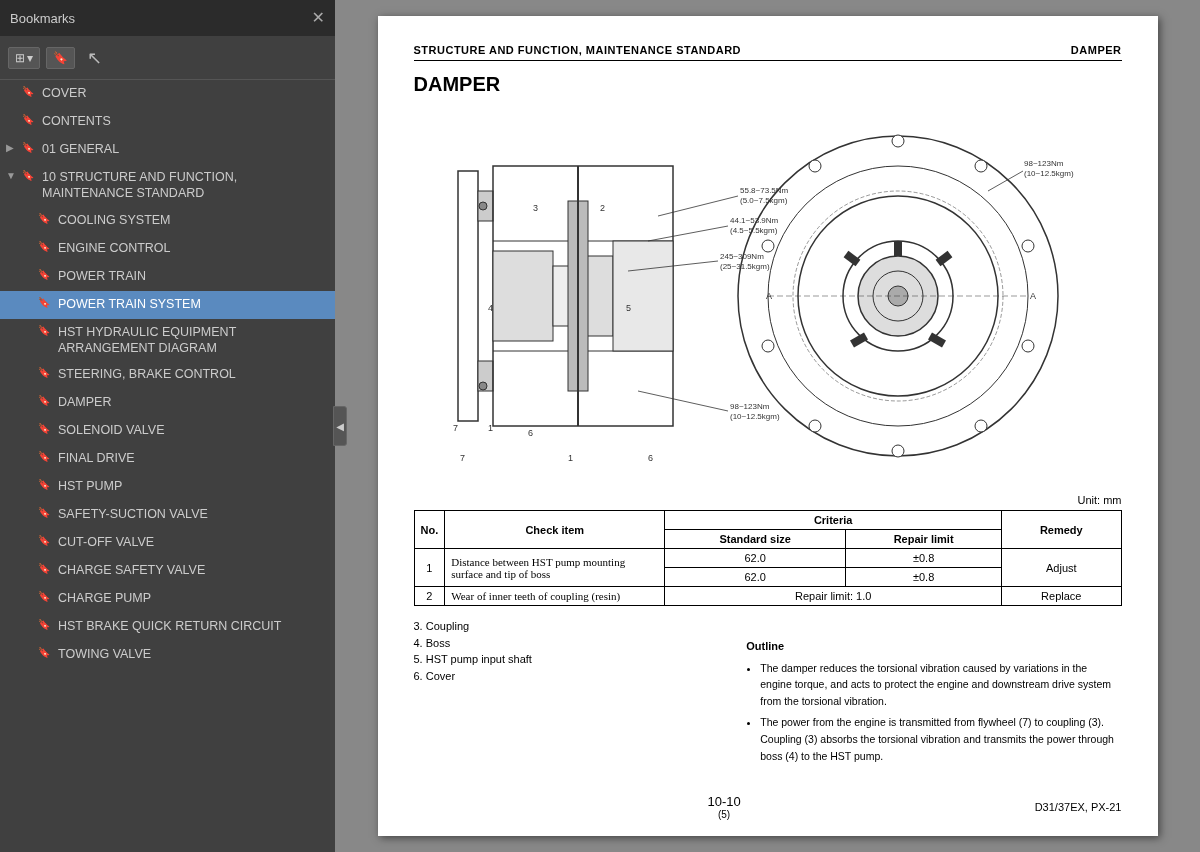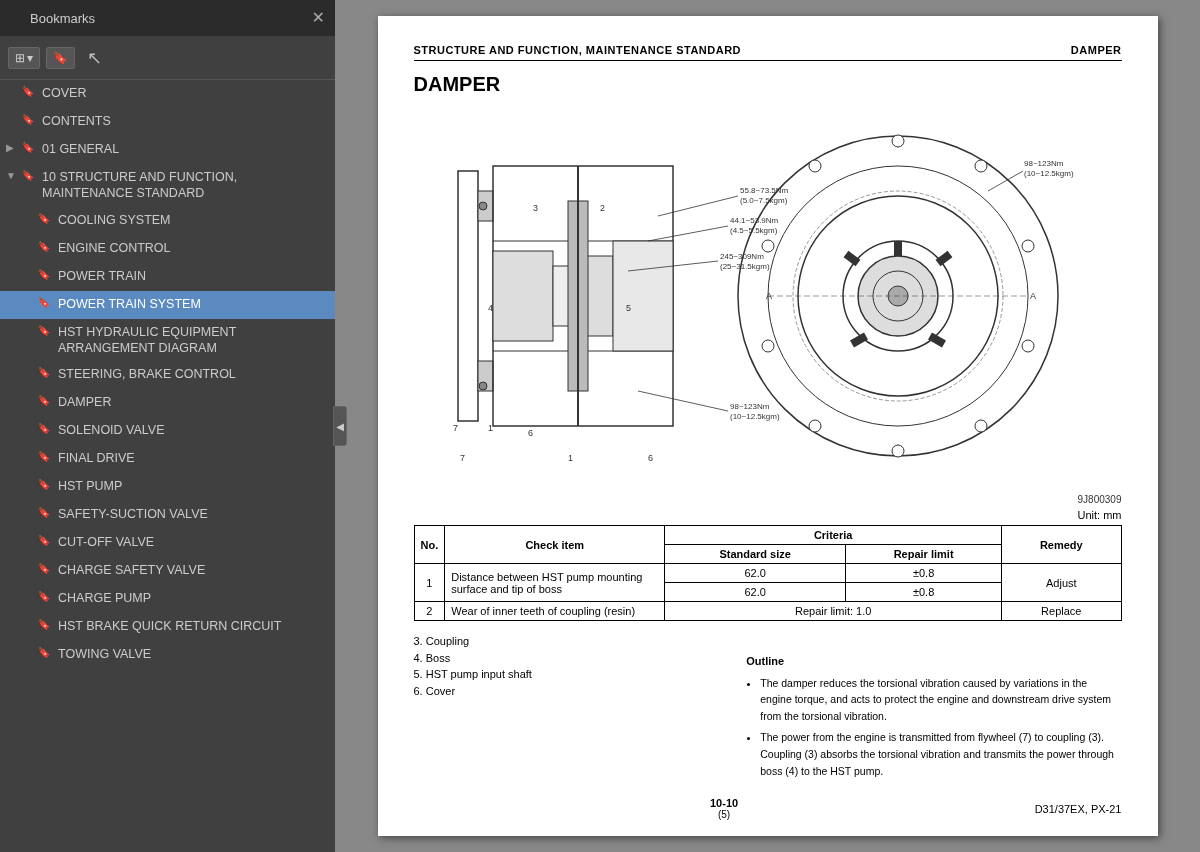--- a/index.html
+++ b/index.html
@@ -23,21 +23,20 @@
       display: flex;
       align-items: center;
       justify-content: space-between;
       height: 36px;
     }
 
     #sidebar-title {
       color: #ccc;
       font-size: 13px;
       font-weight: normal;
-      margin-left: 20px;
     }
 
     #sidebar-close-btn {
       color: #aaa;
       font-size: 16px;
       cursor: pointer;
       background: none;
       border: none;
       line-height: 1;
     }
@@ -209,20 +208,21 @@
       text-align: center;
     }
 
     #check-table th {
       background: #fff;
       font-weight: bold;
     }
 
     #check-table td.left-align {
       text-align: left;
+      font-family: Liberation Serif, serif;
     }
 
     
     #bottom-section {
       display: flex;
       gap: 20px;
       font-size: 11px;
     }
 
     #bottom-left {
@@ -259,22 +259,22 @@
       justify-content: space-between;
       align-items: center;
       font-size: 11px;
     }
 
     #page-number-area {
       text-align: center;
     }
 
     #page-number-main {
-      font-weight: bold;
-      font-size: 11px;
+      font-weight: normal;
+      font-size: 13px;
       text-align: right;
     }
 
     #page-number-sub {
       font-size: 10px;
       text-align: center;
     }
 
     
     #collapse-handle {
@@ -512,21 +512,20 @@
         <text x="32" y="350" font-size="9" fill="#333">7</text>
         <text x="140" y="350" font-size="9" fill="#333">1</text>
         <text x="220" y="350" font-size="9" fill="#333">6</text>
         <text x="172" y="100" font-size="9" fill="#333">2</text>
         <text x="105" y="100" font-size="9" fill="#333">3</text>
         <text x="60" y="200" font-size="9" fill="#333">4</text>
         <text x="198" y="200" font-size="9" fill="#333">5</text>
       </svg>
     </div>
 
-    <div id="figure-number">9J800309</div>
     <div id="unit-label">Unit: mm</div>
 
     <table id="check-table">
       <thead>
         <tr>
           <th rowspan="2" style="width:30px;">No.</th>
           <th rowspan="2" style="width:220px;">Check item</th>
           <th colspan="2">Criteria</th>
           <th rowspan="2">Remedy</th>
         </tr>

